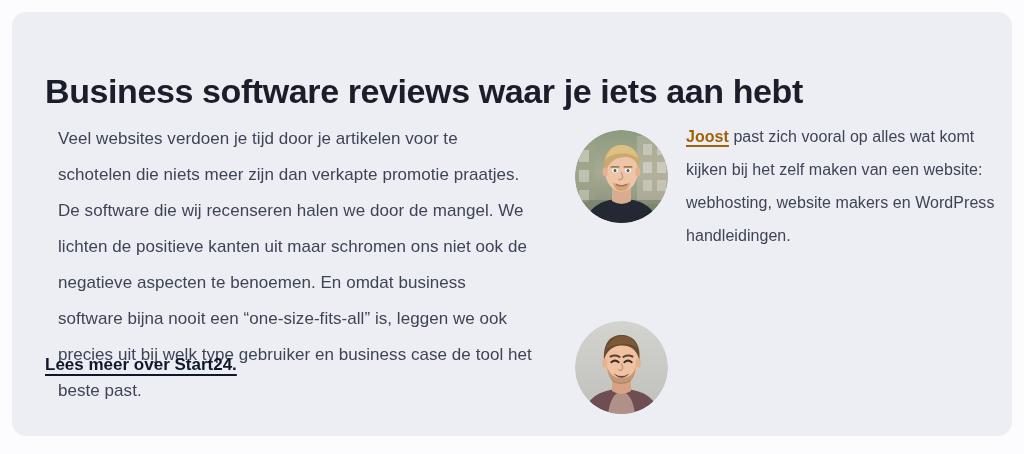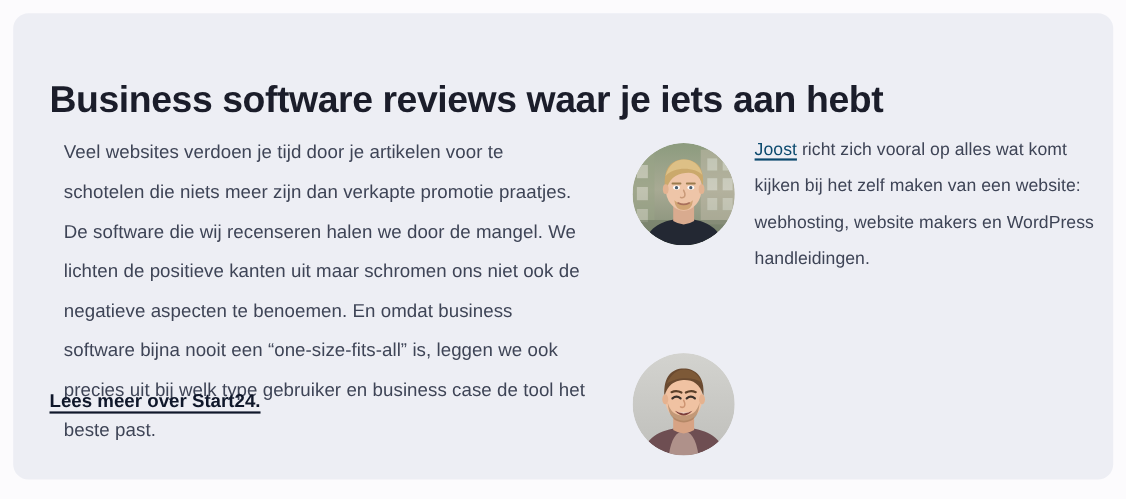--- a/index.html
+++ b/index.html
@@ -107,22 +107,22 @@
     margin: 0;
     padding-top: 0px;
     width: 315px;
     font-size: 16px;
     line-height: 33px;
     color: #3e4456;
     letter-spacing: 0.05px;
   }
 
   .person-name {
-    font-weight: 400;
-    color: #0c4a6e;
+    font-weight: 700;
+    color: #a16207;
     text-decoration: underline;
     text-underline-offset: 3px;
     text-decoration-thickness: 2px;
     cursor: pointer;
   }
 </style>
 </head>
 <body>
 
 <div class="page">
@@ -191,21 +191,21 @@
               <circle cx="53" cy="40.6" r="1.5" fill="#4a5b6b"></circle>
 
               <path d="M46.5 43 q2.2 4.5 0.2 6.2 q-1.6 1 -3 0.2" fill="none" stroke="#c99a79" stroke-width="1.4" stroke-linecap="round"></path>
 
               <path d="M38 52 q8.5 7 17 0 q-1 9 -8.5 9 q-7.5 0 -8.5 -9 z" fill="#c79a63" opacity="0.75"></path>
               <path d="M41.5 54.5 q5 2.6 10 0" fill="none" stroke="#a8705c" stroke-width="1.5" stroke-linecap="round"></path>
             </g>
           </svg>
         </div>
         <p class="person-bio">
-          <span class="person-name">Joost</span><span> richt zich vooral op alles wat komt kijken bij het zelf maken van een website: webhosting, website makers en WordPress handleidingen.</span>
+          <span class="person-name">Joost</span><span> past zich vooral op alles wat komt kijken bij het zelf maken van een website: webhosting, website makers en WordPress handleidingen.</span>
         </p>
       </div>
 
       <div class="person">
         <div class="avatar">
           <svg viewBox="0 0 93 93" xmlns="http://www.w3.org/2000/svg" aria-hidden="true">
             <defs>
               <clipPath id="clipT">
                   <circle cx="46.5" cy="46.5" r="46.5"></circle>
                 </clipPath>

